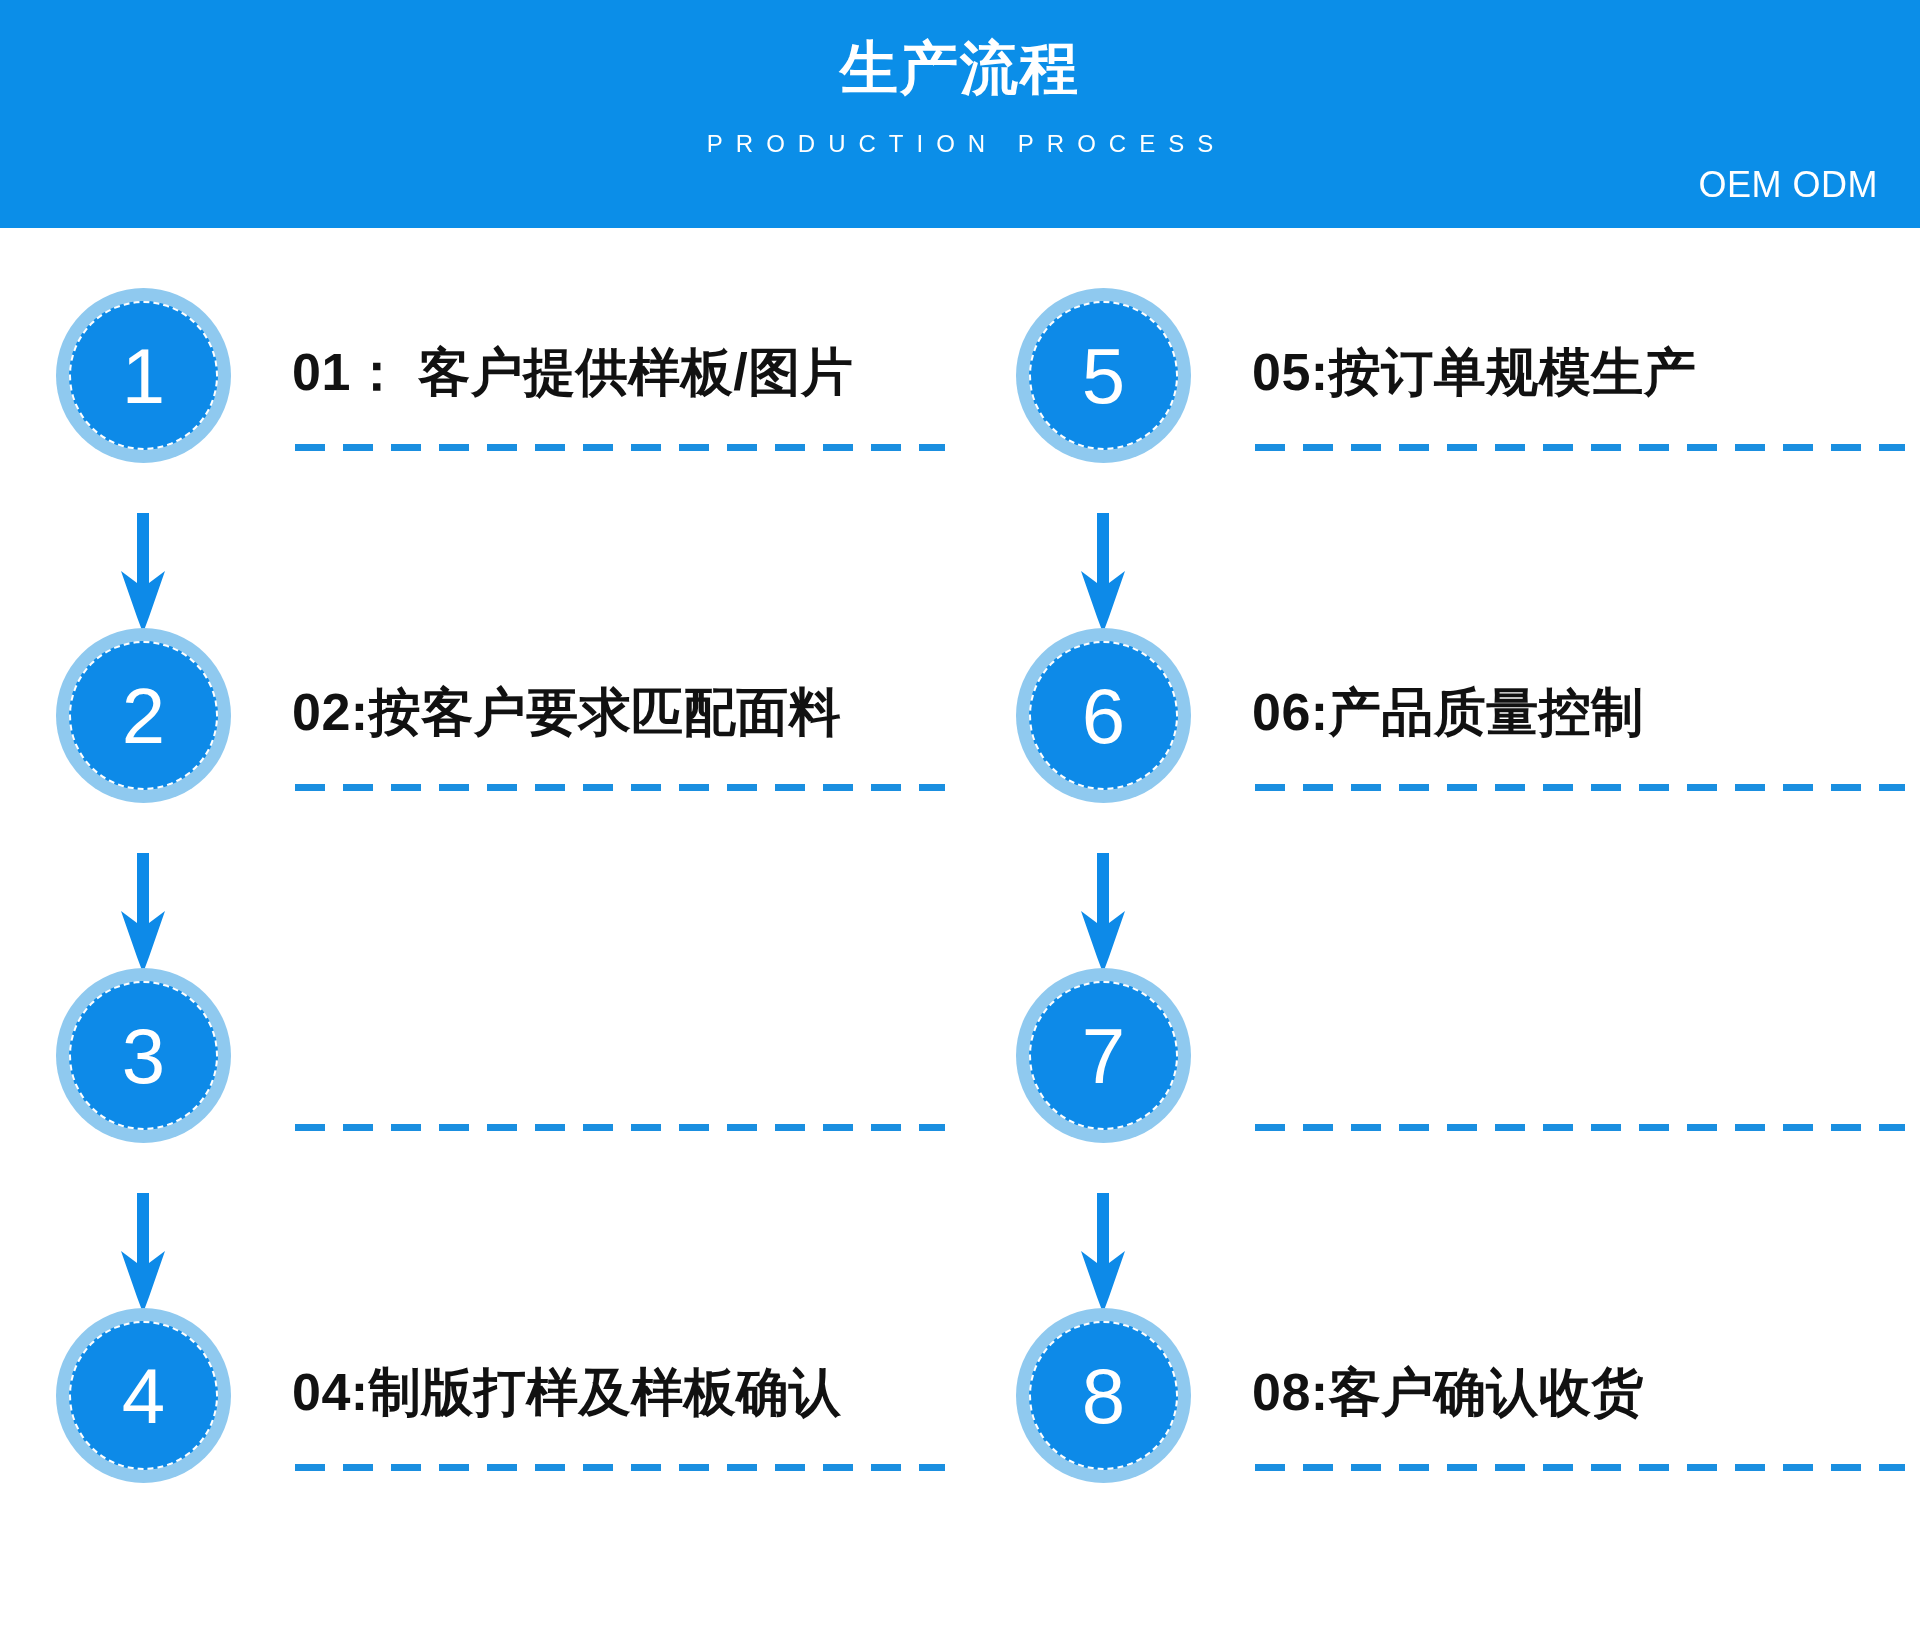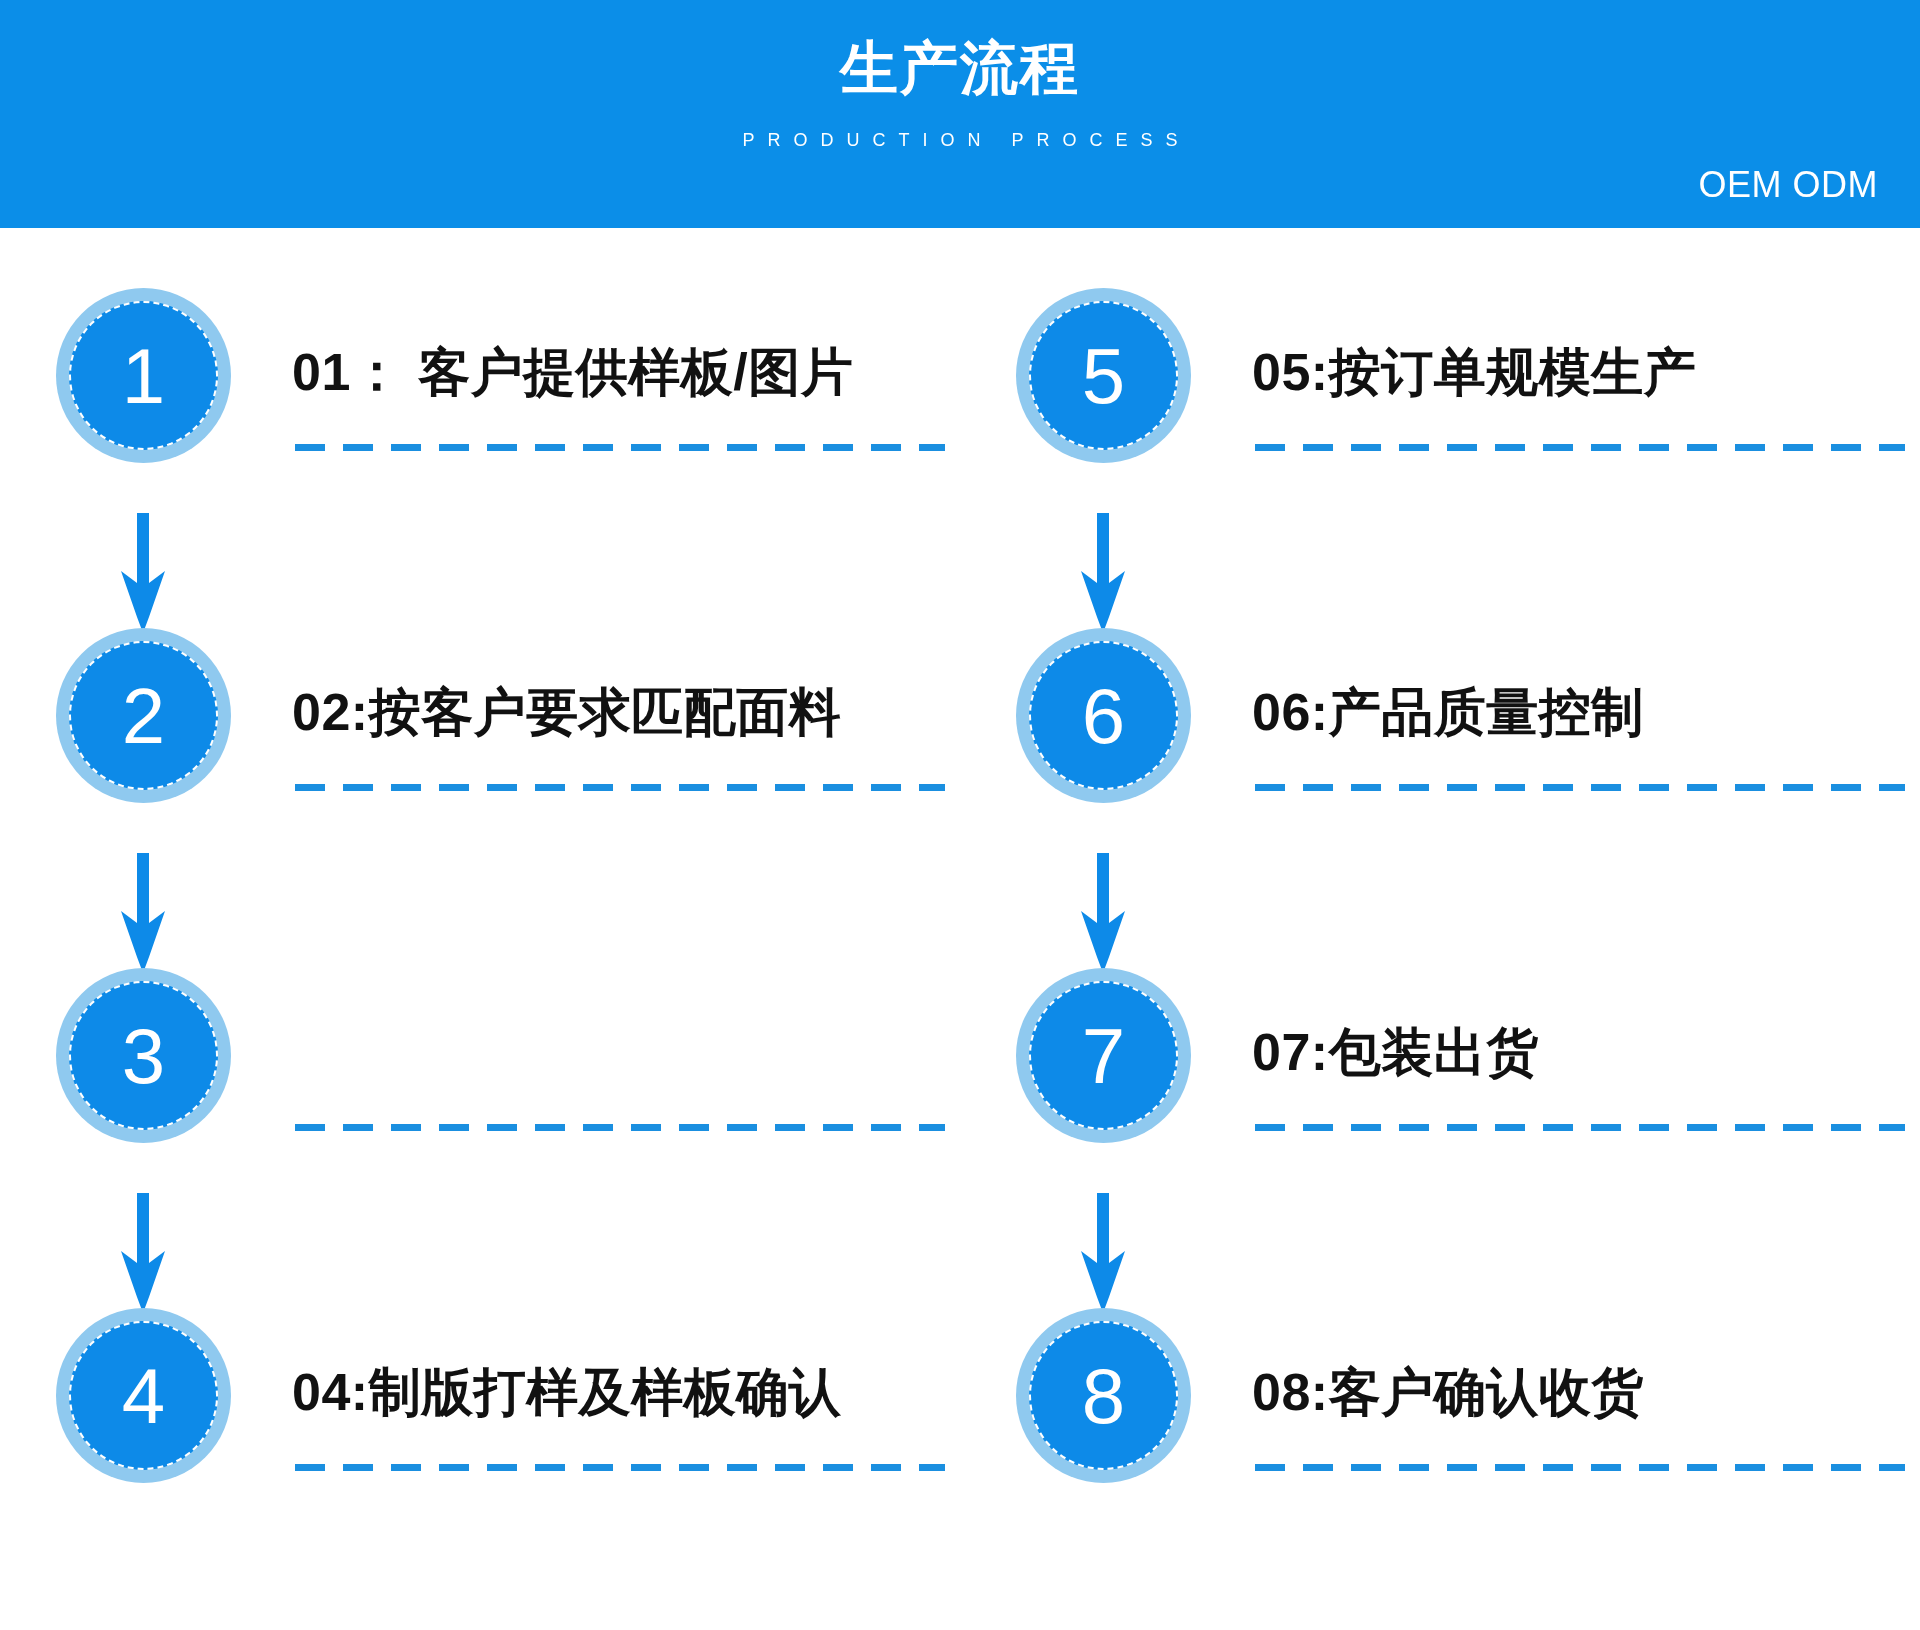--- a/index.html
+++ b/index.html
@@ -42,21 +42,21 @@
     line-height: 1.05;
   }
 
   #banner-subtitle {
     position: absolute;
     left: 0;
     top: 130px;
     width: 1920px;
     text-align: center;
     color: #ffffff;
-    font-size: 18px;
+    font-size: 24px;
     font-weight: normal;
     letter-spacing: 13px;
     text-indent: 13px;
   }
 
   #banner-badge {
     position: absolute;
     right: 42px;
     top: 164px;
     color: #ffffff;
@@ -272,21 +272,20 @@
         </svg>
       </div>
 
       <div class="step" style="top:740px;">
         <div class="badge-wrap">
           <div class="badge-ring"></div>
           <div class="badge-core">
             <span class="badge-num">7</span>
           </div>
         </div>
-        <div class="step-label">07:包装出货</div>
         <div class="step-rule"></div>
       </div>
 
       <div class="connector" style="top:965px;">
         <svg viewBox="0 0 60 120" xmlns="http://www.w3.org/2000/svg">
           <path d="M24 0 H36 V70 L52 58 L36 104 L30 120 L24 104 L8 58 L24 70 Z" fill="#0d8ae8"></path>
         </svg>
       </div>
 
       <div class="step" style="top:1080px;">

